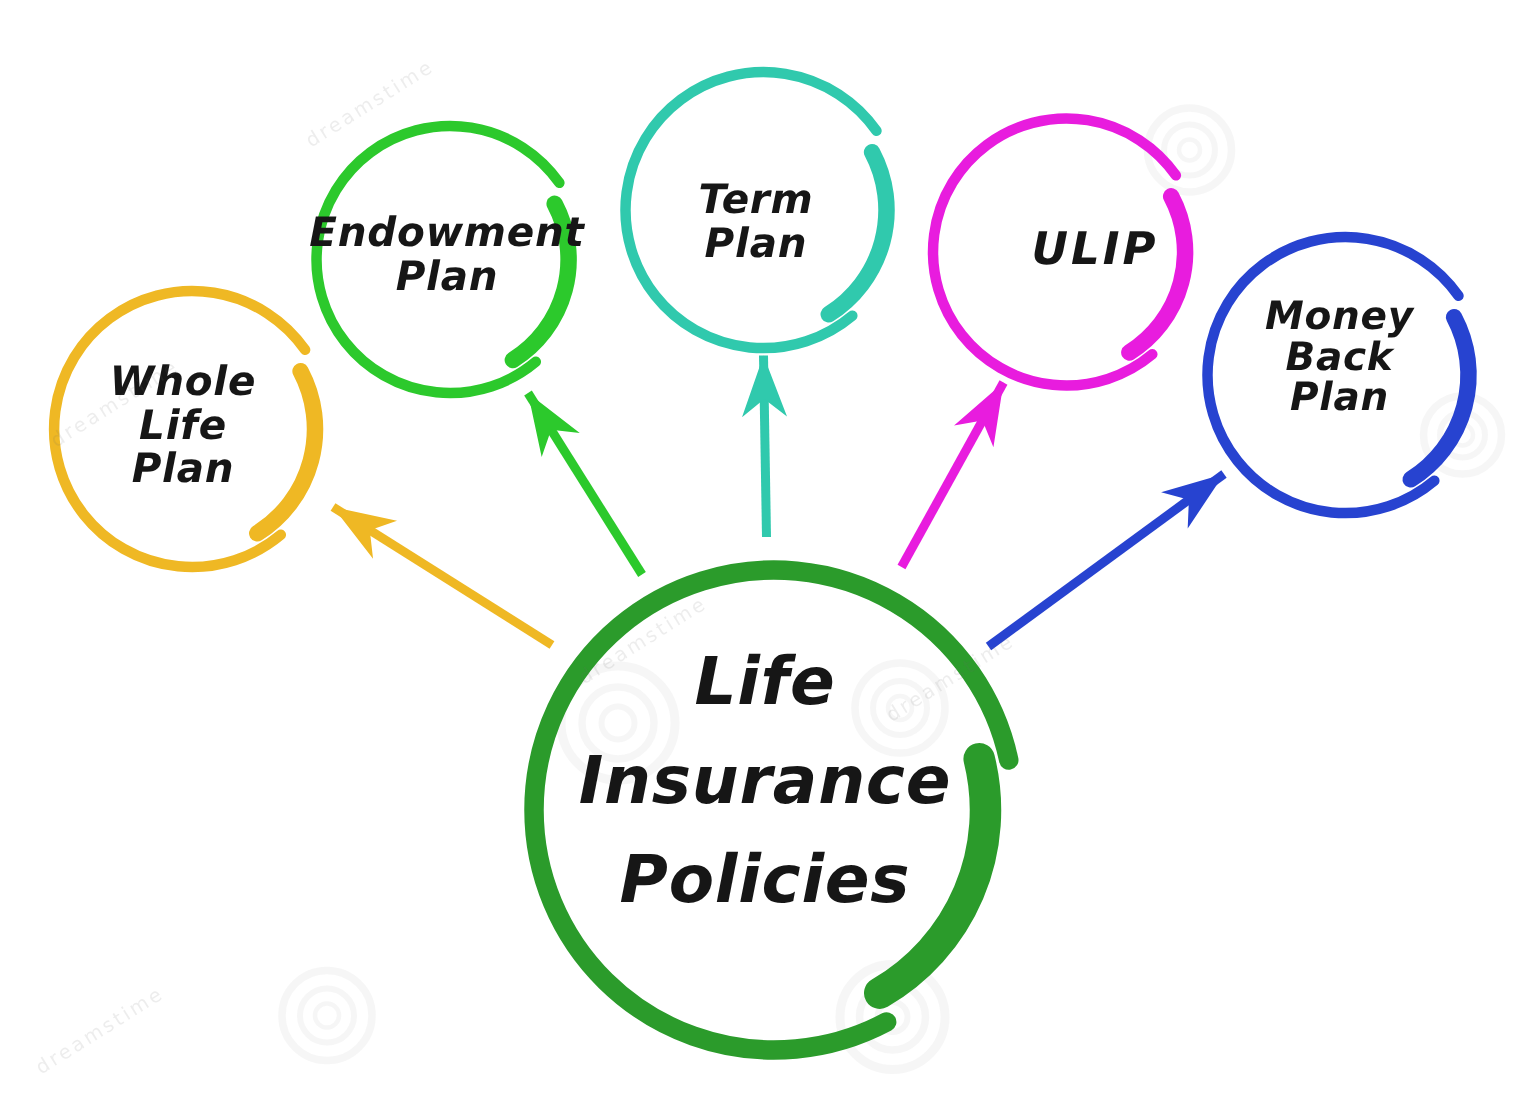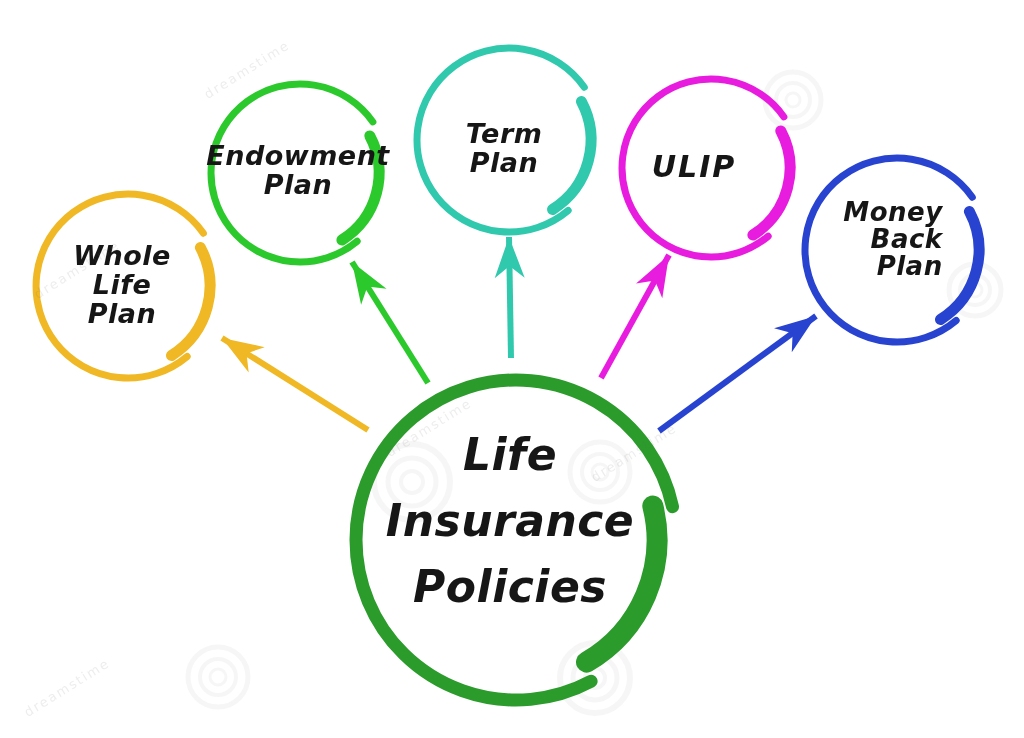--- a/index.html
+++ b/index.html
@@ -152,23 +152,23 @@
   <div class="node-label label-satellite" style="left:122px; top:284px;">Whole
 Life
 Plan</div>
 
   <div class="node-label label-satellite" style="left:298px; top:170px;">Endowment
 Plan</div>
 
   <div class="node-label label-satellite" style="left:504px; top:148px;font-style:italic;">Term
 Plan</div>
 
-  <div class="node-label label-ulip" style="left:694px; top:167px;text-align:right;">ULIP</div>
+  <div class="node-label label-ulip" style="left:730px; top:167px;text-align:right;">ULIP</div>
 
-  <div class="node-label label-money" style="left:893px; top:239px;text-align:right;">Money
+  <div class="node-label label-money" style="left:893px; top:239px;">Money
 Back
 Plan</div>
 
   <div class="node-label label-center" style="left:510px; top:521px;">Life
 Insurance
 Policies</div>
 
   <div class="watermark-text" style="left:380px; top:420px;">dreamstime</div>
   <div class="watermark-text" style="left:585px; top:445px;">dreamstime</div>
   <div class="watermark-text" style="left:28px; top:262px;">dreamstime</div>

